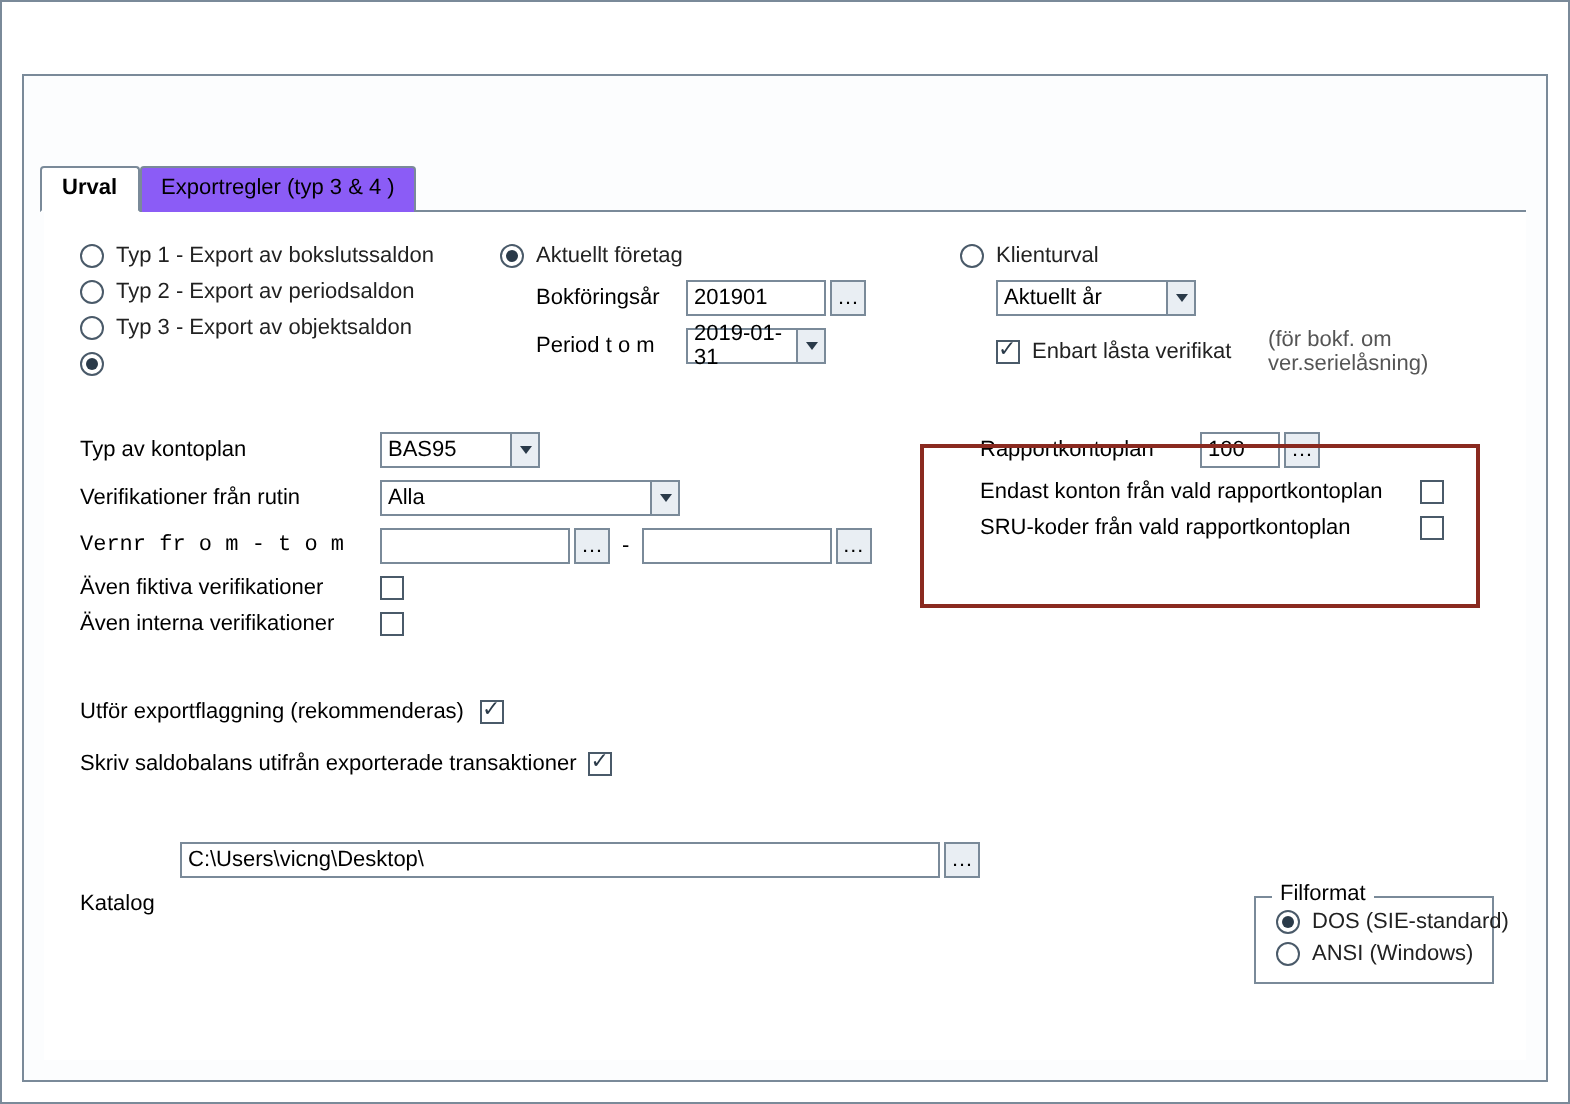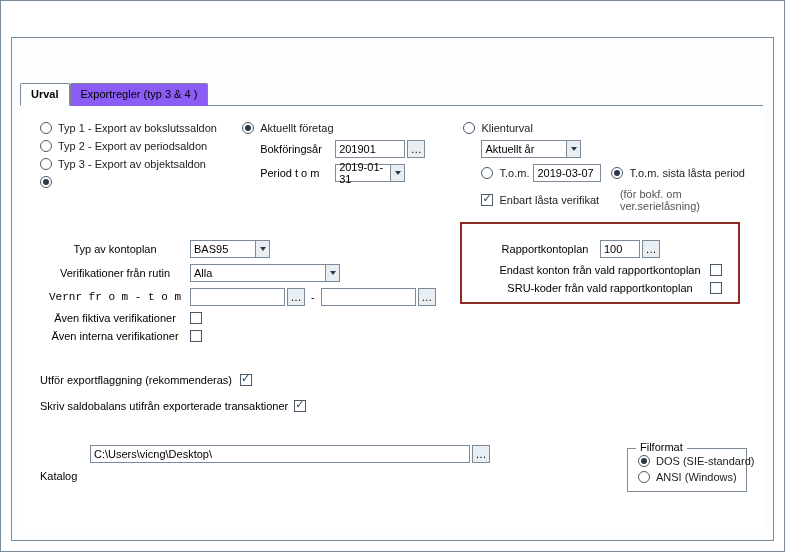--- a/index.html
+++ b/index.html
@@ -108,39 +108,29 @@
                 <span class="radio"></span>
                 <label>Klienturval</label>
               </div>
             <div class="row sub-indent">
               <span class="select" style="width:100px;">
                   <span>Aktuellt år</span>
                   <span class="dd"></span>
                 </span>
             </div>
             <div class="row sub-indent">
-              <span class="radio"></span>
-              <label style="margin-right:4px;">T.o.m.</label>
-              <span class="input" style="width:68px;">
-                  <span>2019-03-07</span>
-                </span>
-              <span style="width:10px;"></span>
-              <span class="radio checked"></span>
-              <label>T.o.m. sista låsta period</label>
-            </div>
-            <div class="row sub-indent">
               <span class="checkbox checked"></span>
               <label>Enbart låsta verifikat</label>
               <span style="width:24px;"></span>
               <span style="color:#555;">(för bokf. om ver.serielåsning)</span>
             </div>
           </div>
         </div>
 
-        <div style="margin-top:22px; display:flex; gap:40px;text-align:center;">
+        <div style="margin-top:22px; display:flex; gap:40px;">
           <div style="width:410px;">
             <div class="row">
               <span class="lbl" style="width:150px;">Typ av kontoplan</span>
               <span class="select" style="width:80px;">
                   <span>BAS95</span>
                   <span class="dd"></span>
                 </span>
             </div>
             <div class="row">
               <span class="lbl" style="width:150px;">Verifikationer från rutin</span>

